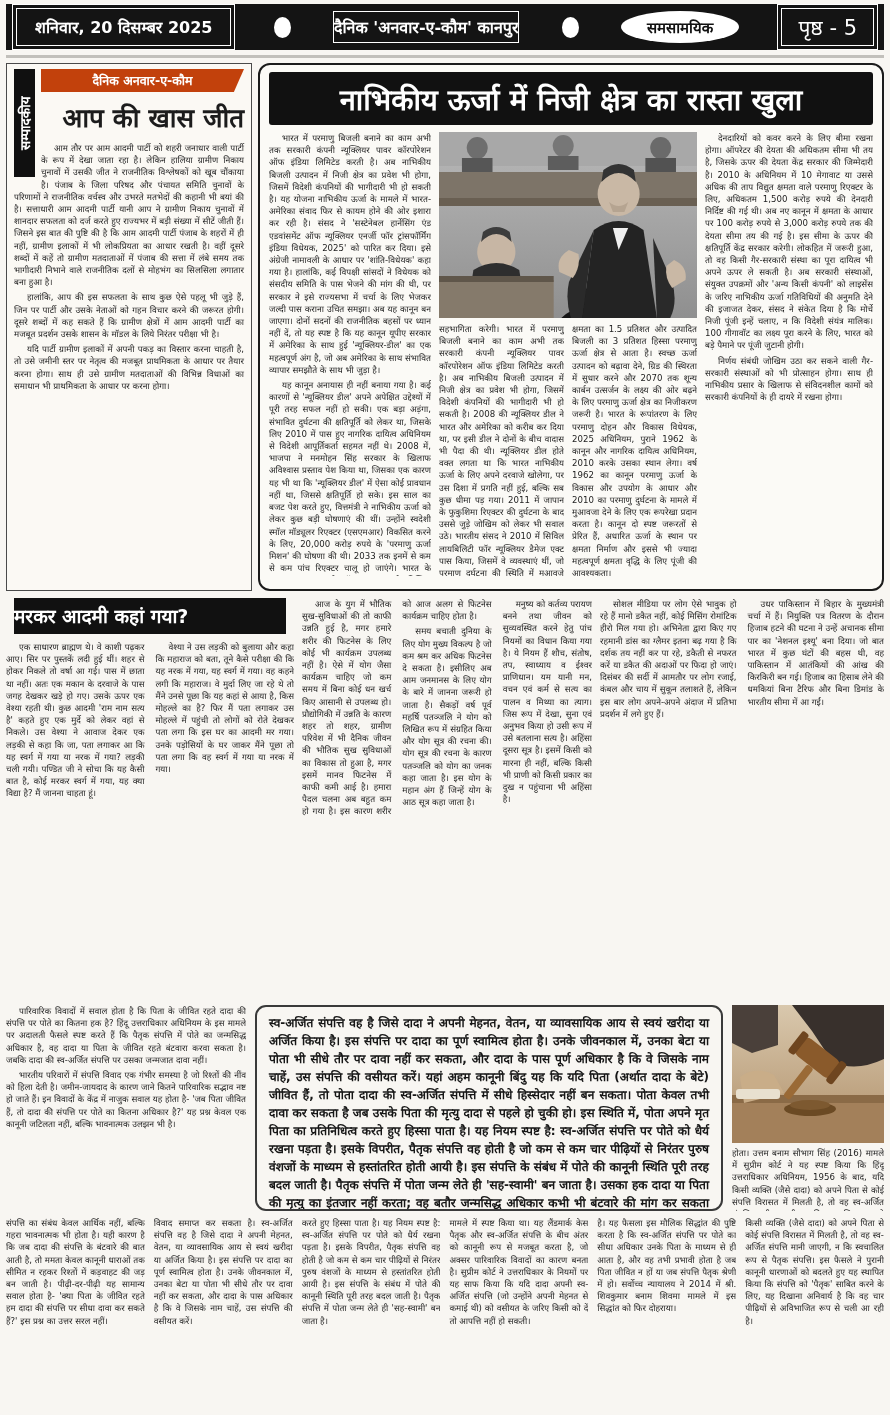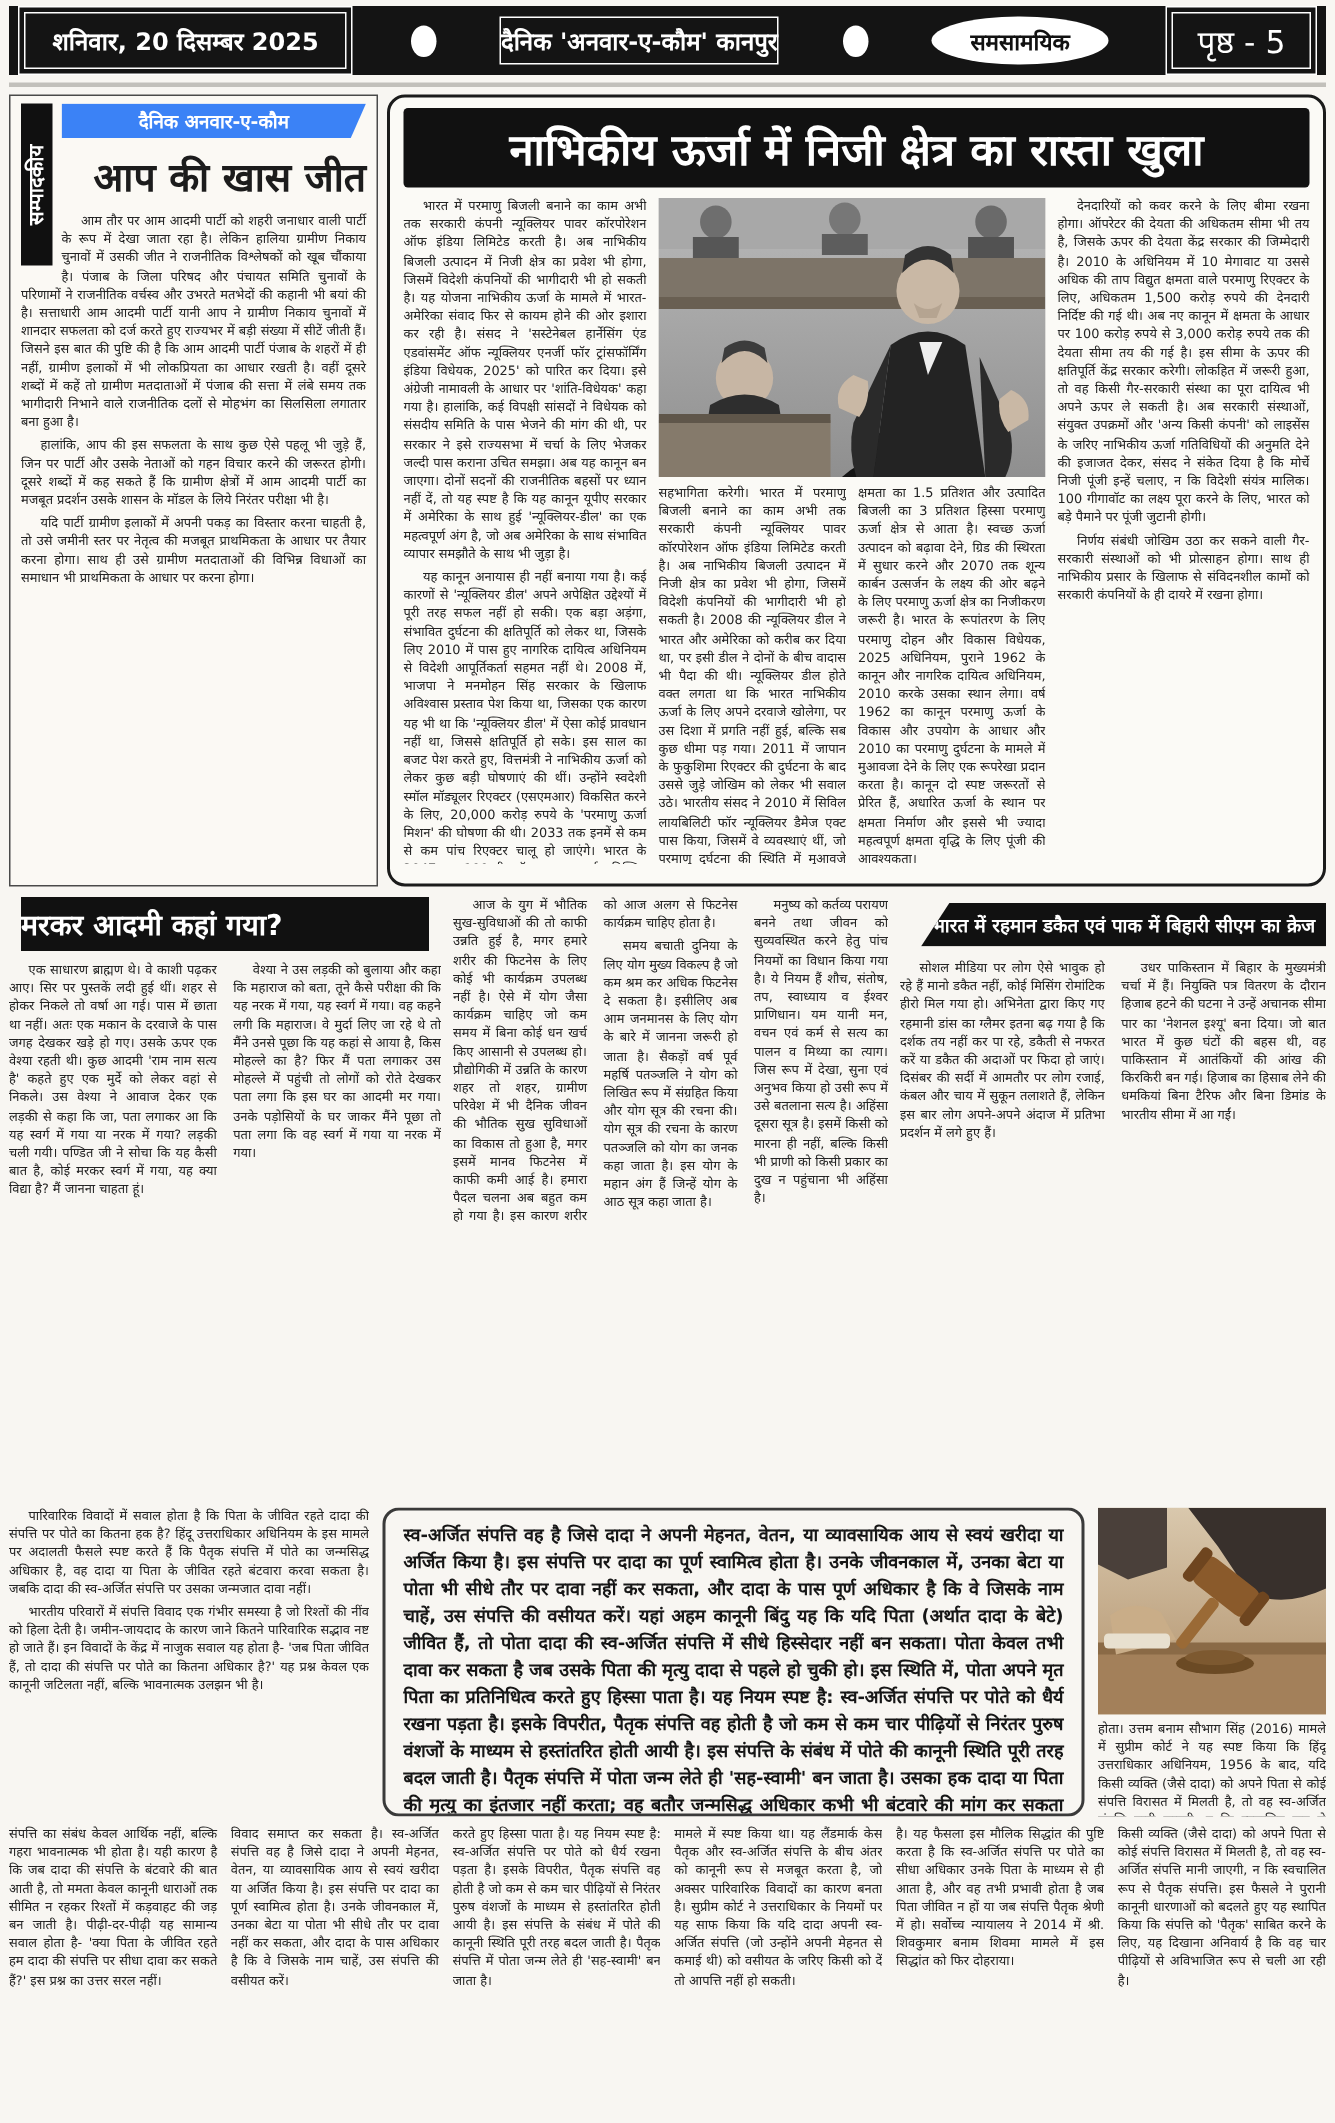--- a/index.html
+++ b/index.html
@@ -24,21 +24,21 @@
   
   .body-txt{font-size:8.6px;line-height:1.42;text-align:justify;color:#232323;}
   .body-txt p{margin:0 0 3px;text-indent:13px;}
   
   .row1{display:flex;gap:6px;padding:0 6px;height:528px;}
   .editorial{flex:0 0 246px;border:1px solid #4a4a4a;background:#fbf9f4;
     padding:5px 7px;box-sizing:border-box;overflow:hidden;}
   .ed-side{float:left;width:21px;height:108px;background:#101010;color:#fff;
     writing-mode:vertical-rl;transform:rotate(180deg);display:flex;align-items:center;
     justify-content:center;font-weight:bold;font-size:13.5px;margin:0 6px 2px 0;}
-  .ed-kicker{background:#3b82f6;color:#fff;text-align:center;font-weight:bold;
+  .ed-kicker{background:#c2410c;color:#fff;text-align:center;font-weight:bold;
     font-size:12.5px;padding:3px 0;clip-path:polygon(0 0,100% 0,95% 100%,0 100%);
     margin-left:27px;}
   .ed-headline{font-size:26px;font-weight:bold;text-align:right;margin:7px 0 7px 27px;}
   
   .lead{flex:1;border:2px solid #1b1b1b;border-radius:12px;background:#fbfaf6;
     padding:7px 9px;box-sizing:border-box;overflow:hidden;}
   .lead-banner{background:#111;color:#fff;font-size:29px;font-weight:bold;
     text-align:center;padding:7px 0;border-radius:3px;margin-bottom:7px;}
   .lead-cols{display:flex;gap:8px;height:444px;overflow:hidden;}
   .lead-left{flex:0 0 162px;overflow:hidden;}
@@ -177,21 +177,20 @@
 
     <div class="art art-yoga">
       <div class="cols3 body-txt">
         <p>आज के युग में भौतिक सुख-सुविधाओं की तो काफी उन्नति हुई है, मगर हमारे शरीर की फिटनेस के लिए कोई भी कार्यक्रम उपलब्ध नहीं है। ऐसे में योग जैसा कार्यक्रम चाहिए जो कम समय में बिना कोई धन खर्च किए आसानी से उपलब्ध हो। प्रौद्योगिकी में उन्नति के कारण शहर तो शहर, ग्रामीण परिवेश में भी दैनिक जीवन की भौतिक सुख सुविधाओं का विकास तो हुआ है, मगर इसमें मानव फिटनेस में काफी कमी आई है। हमारा पैदल चलना अब बहुत कम हो गया है। इस कारण शरीर को आज अलग से फिटनेस कार्यक्रम चाहिए होता है।</p>
         <p>समय बचाती दुनिया के लिए योग मुख्य विकल्प है जो कम श्रम कर अधिक फिटनेस दे सकता है। इसीलिए अब आम जनमानस के लिए योग के बारे में जानना जरूरी हो जाता है। सैकड़ों वर्ष पूर्व महर्षि पतञ्जलि ने योग को लिखित रूप में संग्रहित किया और योग सूत्र की रचना की। योग सूत्र की रचना के कारण पतञ्जलि को योग का जनक कहा जाता है। इस योग के महान अंग हैं जिन्हें योग के आठ सूत्र कहा जाता है।</p>
         <p>मनुष्य को कर्तव्य परायण बनने तथा जीवन को सुव्यवस्थित करने हेतु पांच नियमों का विधान किया गया है। ये नियम हैं शौच, संतोष, तप, स्वाध्याय व ईश्वर प्राणिधान। यम यानी मन, वचन एवं कर्म से सत्य का पालन व मिथ्या का त्याग। जिस रूप में देखा, सुना एवं अनुभव किया हो उसी रूप में उसे बतलाना सत्य है। अहिंसा दूसरा सूत्र है। इसमें किसी को मारना ही नहीं, बल्कि किसी भी प्राणी को किसी प्रकार का दुख न पहुंचाना भी अहिंसा है।</p>
       </div>
     </div>
 
     <div class="art art-craze">
-      <div class="head-craze">भारत में रहमान डकैत एवं पाक में बिहारी सीएम का क्रेज</div>
       <div class="cols2 body-txt">
         <p>सोशल मीडिया पर लोग ऐसे भावुक हो रहे हैं मानो डकैत नहीं, कोई मिसिंग रोमांटिक हीरो मिल गया हो। अभिनेता द्वारा किए गए रहमानी डांस का ग्लैमर इतना बढ़ गया है कि दर्शक तय नहीं कर पा रहे, डकैती से नफरत करें या डकैत की अदाओं पर फिदा हो जाएं। दिसंबर की सर्दी में आमतौर पर लोग रजाई, कंबल और चाय में सुकून तलाशते हैं, लेकिन इस बार लोग अपने-अपने अंदाज में प्रतिभा प्रदर्शन में लगे हुए हैं।</p>
         <p>उधर पाकिस्तान में बिहार के मुख्यमंत्री चर्चा में हैं। नियुक्ति पत्र वितरण के दौरान हिजाब हटने की घटना ने उन्हें अचानक सीमा पार का 'नेशनल इश्यू' बना दिया। जो बात भारत में कुछ घंटों की बहस थी, वह पाकिस्तान में आतंकियों की आंख की किरकिरी बन गई। हिजाब का हिसाब लेने की धमकियां बिना टैरिफ और बिना डिमांड के भारतीय सीमा में आ गईं।</p>
       </div>
     </div>
   </div>
 
   <div class="row3">
 
     <div class="prop-rowA">

